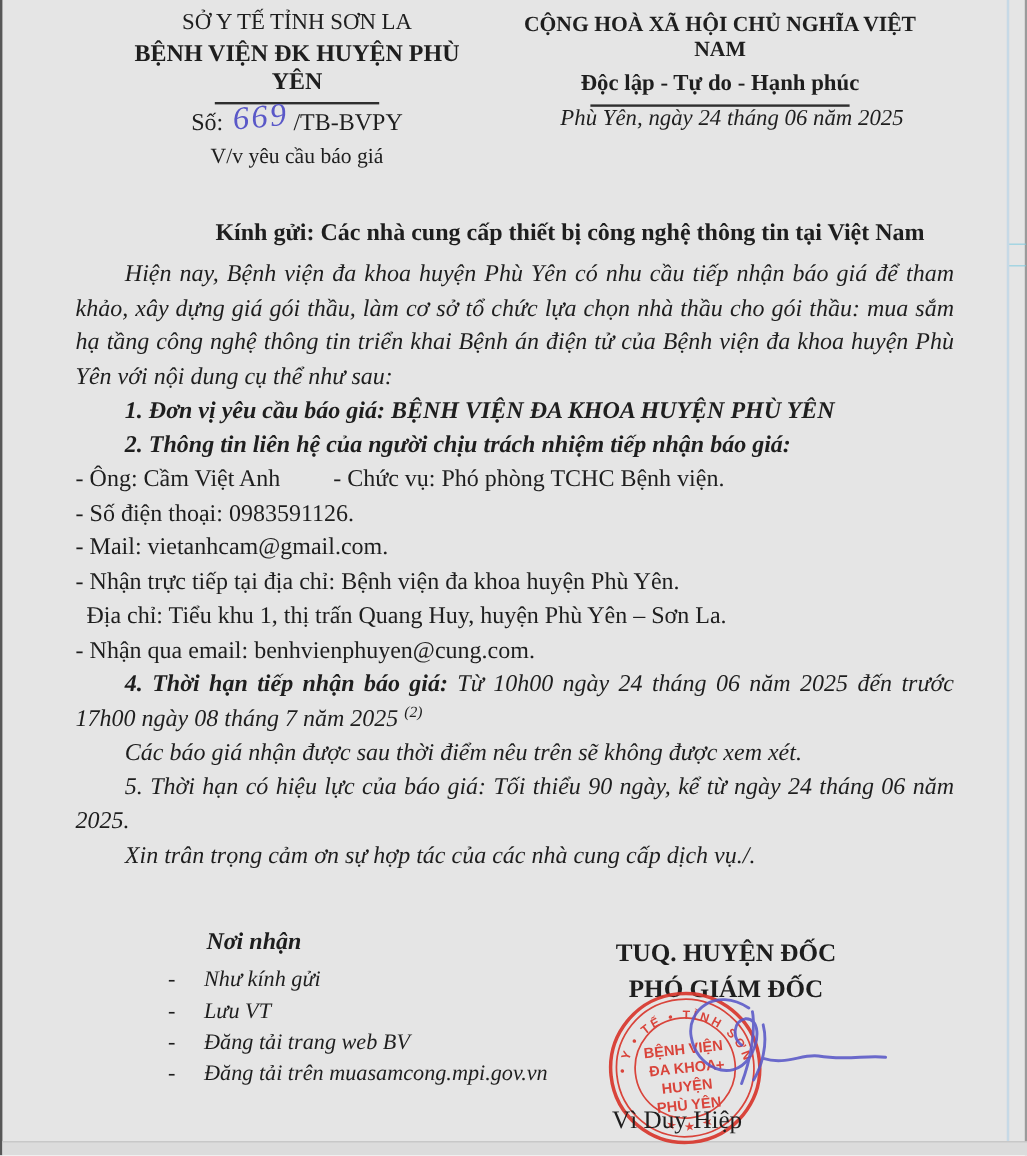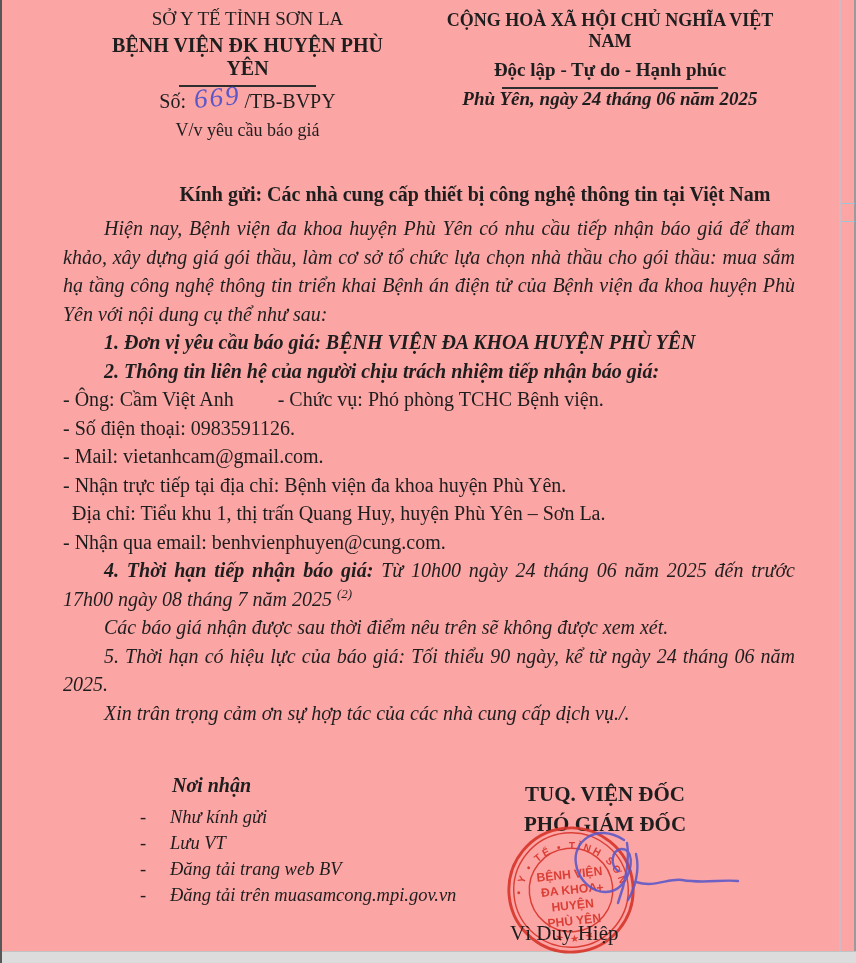--- a/index.html
+++ b/index.html
@@ -1,54 +1,54 @@
 <!DOCTYPE html>
 <html><head>
 <meta charset="utf-8">
 <style>
   html,body{margin:0;padding:0;background:#ffffff;}
   .page{
     position:relative;
     width:856px;height:963px;
-    background:#fca5a5;
+    background:#e5e5e5;
     font-family:"Liberation Serif","DejaVu Serif",serif;
     color:#1e1e1e;
     overflow:hidden;
   }
   
   .edge-left{position:absolute;left:0;top:0;width:2px;height:100%;background:#575757;}
   .edge-right{position:absolute;right:0;top:0;width:2px;height:100%;background:#9a9a9a;}
   .edge-bottom{position:absolute;left:2px;right:0;bottom:0;height:11px;background:#dcdcdc;border-top:1px solid #c2c2c2;}
   .scan-v{position:absolute;left:839px;top:0;width:2px;height:951px;background:rgba(168,205,232,0.5);}
   .scan-h1{position:absolute;left:841px;top:203px;width:14px;height:1px;background:rgba(130,205,225,0.8);}
   .scan-h2{position:absolute;left:841px;top:221px;width:14px;height:1px;background:rgba(130,205,225,0.8);}
 
   
   .issuer{position:absolute;left:95px;top:8px;width:305px;text-align:center;}
   .issuer-1{font-size:19px;}
   .issuer-2{font-size:20px;font-weight:bold;margin-top:4px;}
   .issuer-rule{width:137px;height:2px;background:#2e2e2e;margin:5px auto 0;}
-  .national{position:absolute;left:430px;top:10px;width:360px;text-align:center;font-weight:bold;}
+  .national{position:absolute;left:420px;top:10px;width:360px;text-align:center;font-weight:bold;}
   .national-1{font-size:18px;}
   .national-2{font-size:19px;margin-top:7px;}
   .national-rule{width:216px;height:2px;background:#2e2e2e;margin:6px auto 0;}
 
   .ref{position:absolute;left:95px;top:84px;width:305px;text-align:center;font-size:20px;}
   .handwritten{
     display:inline-block;
     font-style:italic;
     color:#5a58c8;
     font-size:27px;
     letter-spacing:2px;
     transform:rotate(-5deg);
     position:relative;top:-2px;
     margin:0 4px 0 8px;
   }
   .ref-subject{font-size:18px;margin-top:5px;}
-  .dateline{position:absolute;left:430px;top:88px;width:360px;text-align:center;font-style:italic;font-size:19px;font-weight:bold;}
+  .dateline{position:absolute;left:430px;top:88px;width:360px;text-align:center;font-style:italic;font-size:19px;}
 
   .salutation{position:absolute;left:130px;top:183px;width:690px;text-align:center;font-weight:bold;font-size:20px;}
 
   
   .docbody{position:absolute;left:63px;top:214px;width:732px;font-size:20px;line-height:28.5px;}
   .docbody p{margin:0;text-align:justify;font-style:italic;}
   .indent{text-indent:41px;}
   .line{margin:0;white-space:nowrap;}
   .addr{padding-left:9px;}
   .gap{display:inline-block;width:44px;}
@@ -139,21 +139,21 @@
         <span class="recip-dash">-</span>
         <span>Đăng tải trang web BV</span>
       </div>
     <div class="recip-row">
         <span class="recip-dash">-</span>
         <span>Đăng tải trên muasamcong.mpi.gov.vn</span>
       </div>
   </div>
 
   <div class="sign-block">
-    <div>TUQ. VIỆN ĐỐC</div>
+    <div>TUQ. HUYỆN ĐỐC</div>
     <div>PHÓ GIÁM ĐỐC</div>
   </div>
 
   <svg class="stamp" viewBox="0 0 136 136">
     <defs>
       <path id="arcTop" d="M 16,78 A 52,52 0 1 1 120,78" fill="none"></path>
       <path id="arcBottom" d="M 26,100 A 52,52 0 0 0 110,100" fill="none"></path>
     </defs>
     <circle cx="68" cy="68" r="64" fill="none" stroke="#d8372d" stroke-width="3"></circle>
     <circle cx="68" cy="68" r="59" fill="none" stroke="#d8372d" stroke-width="1.5"></circle>

